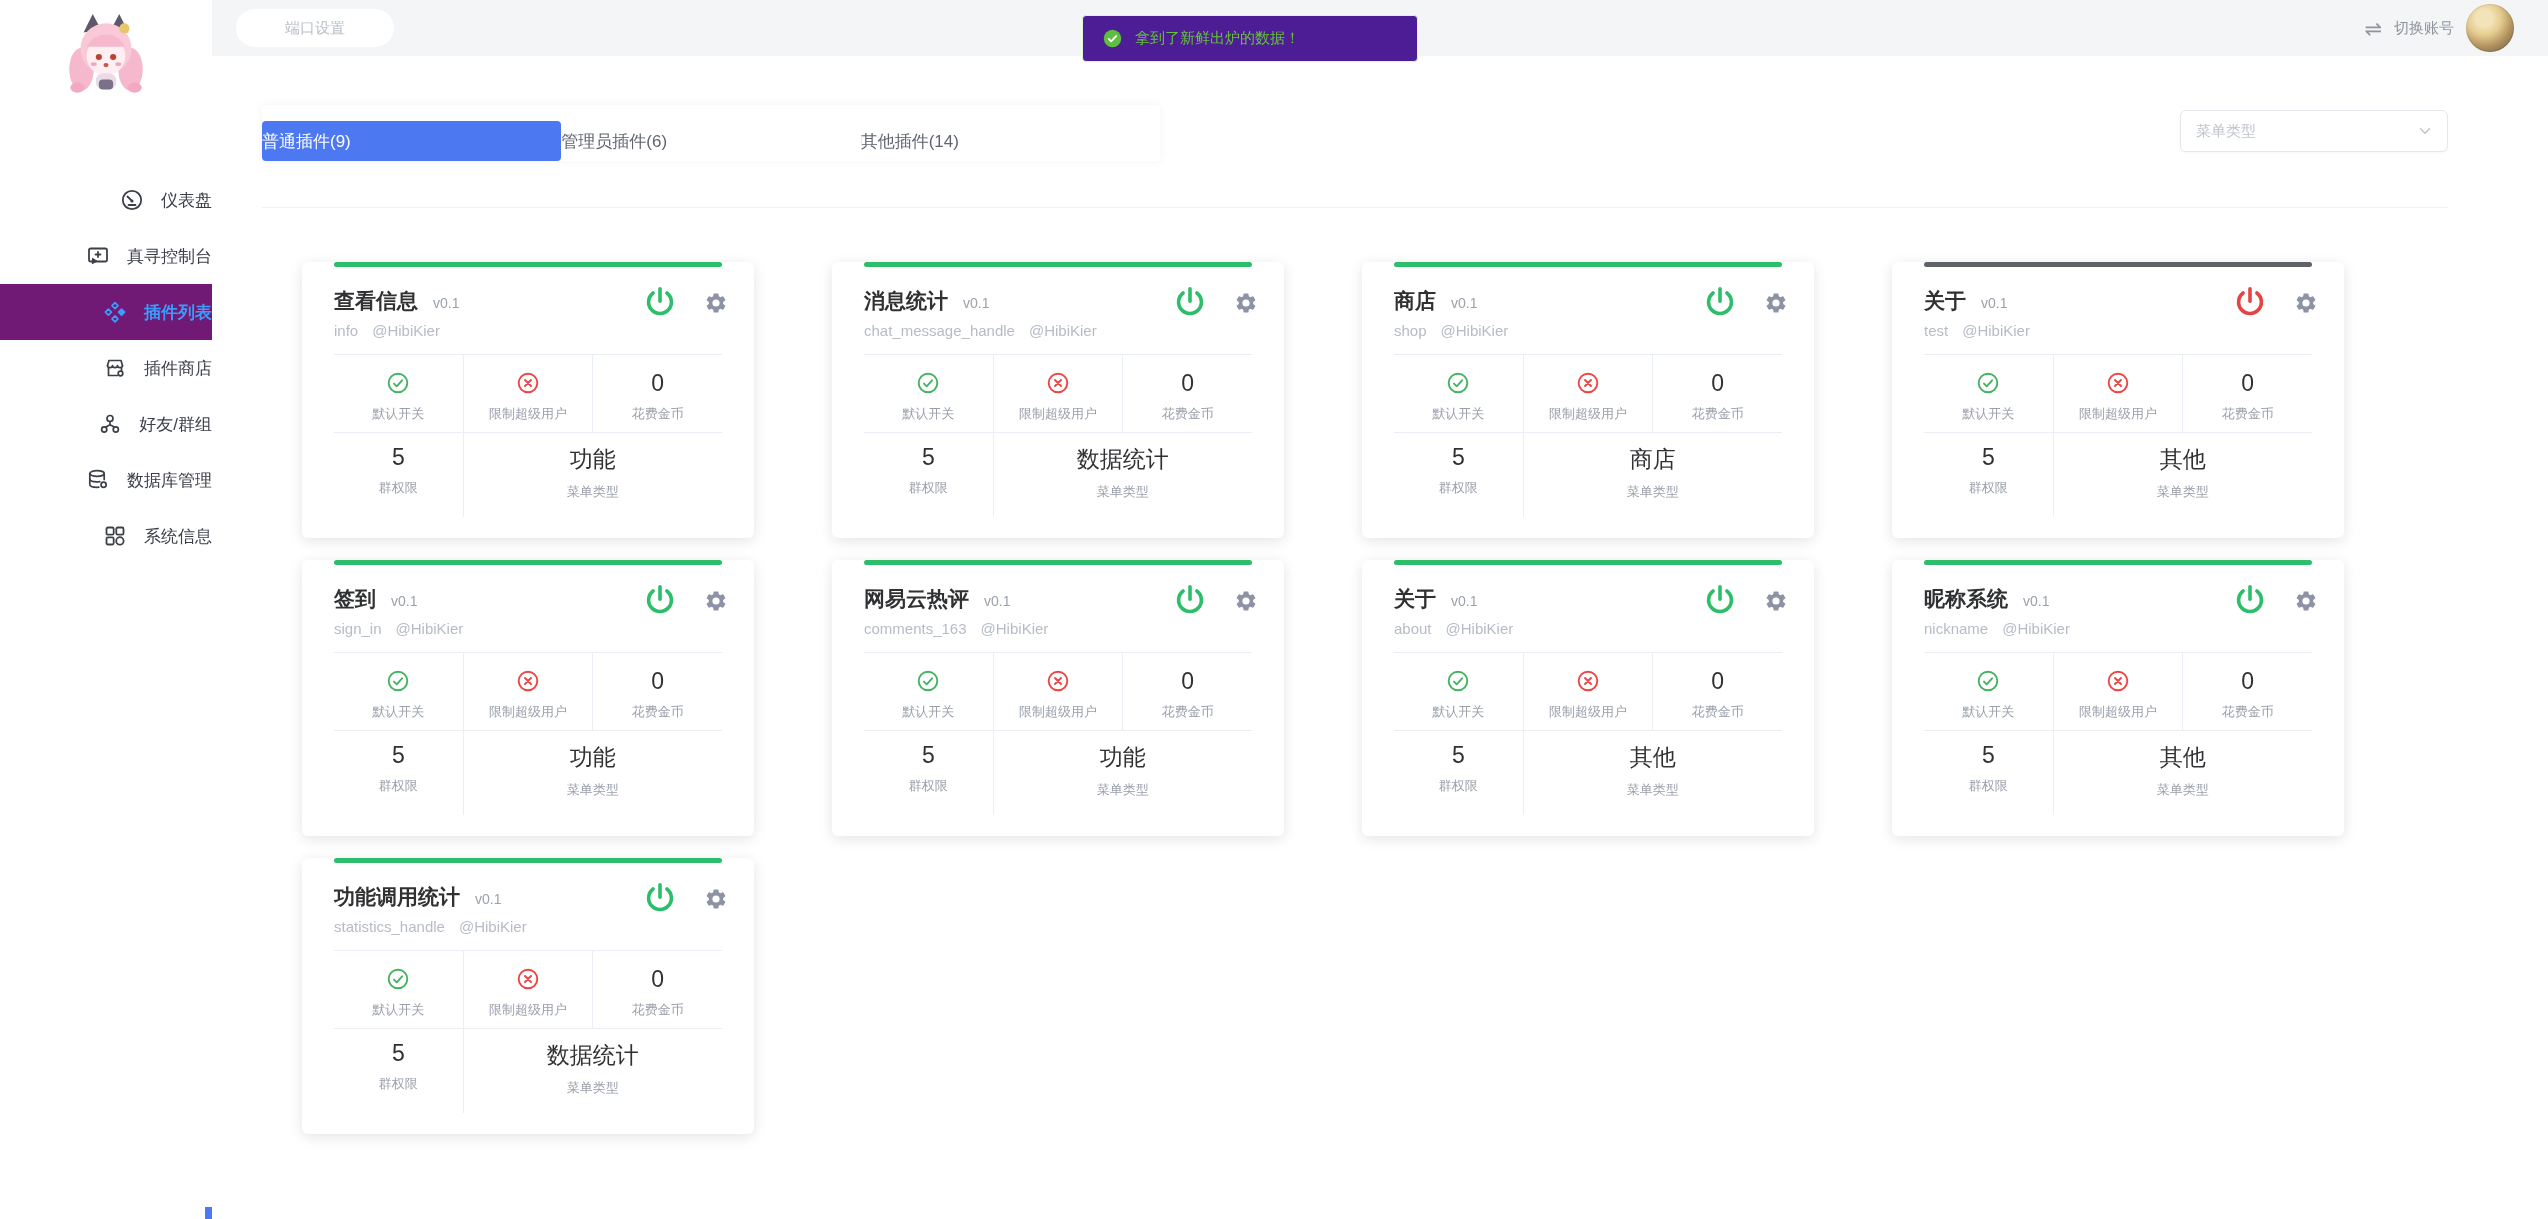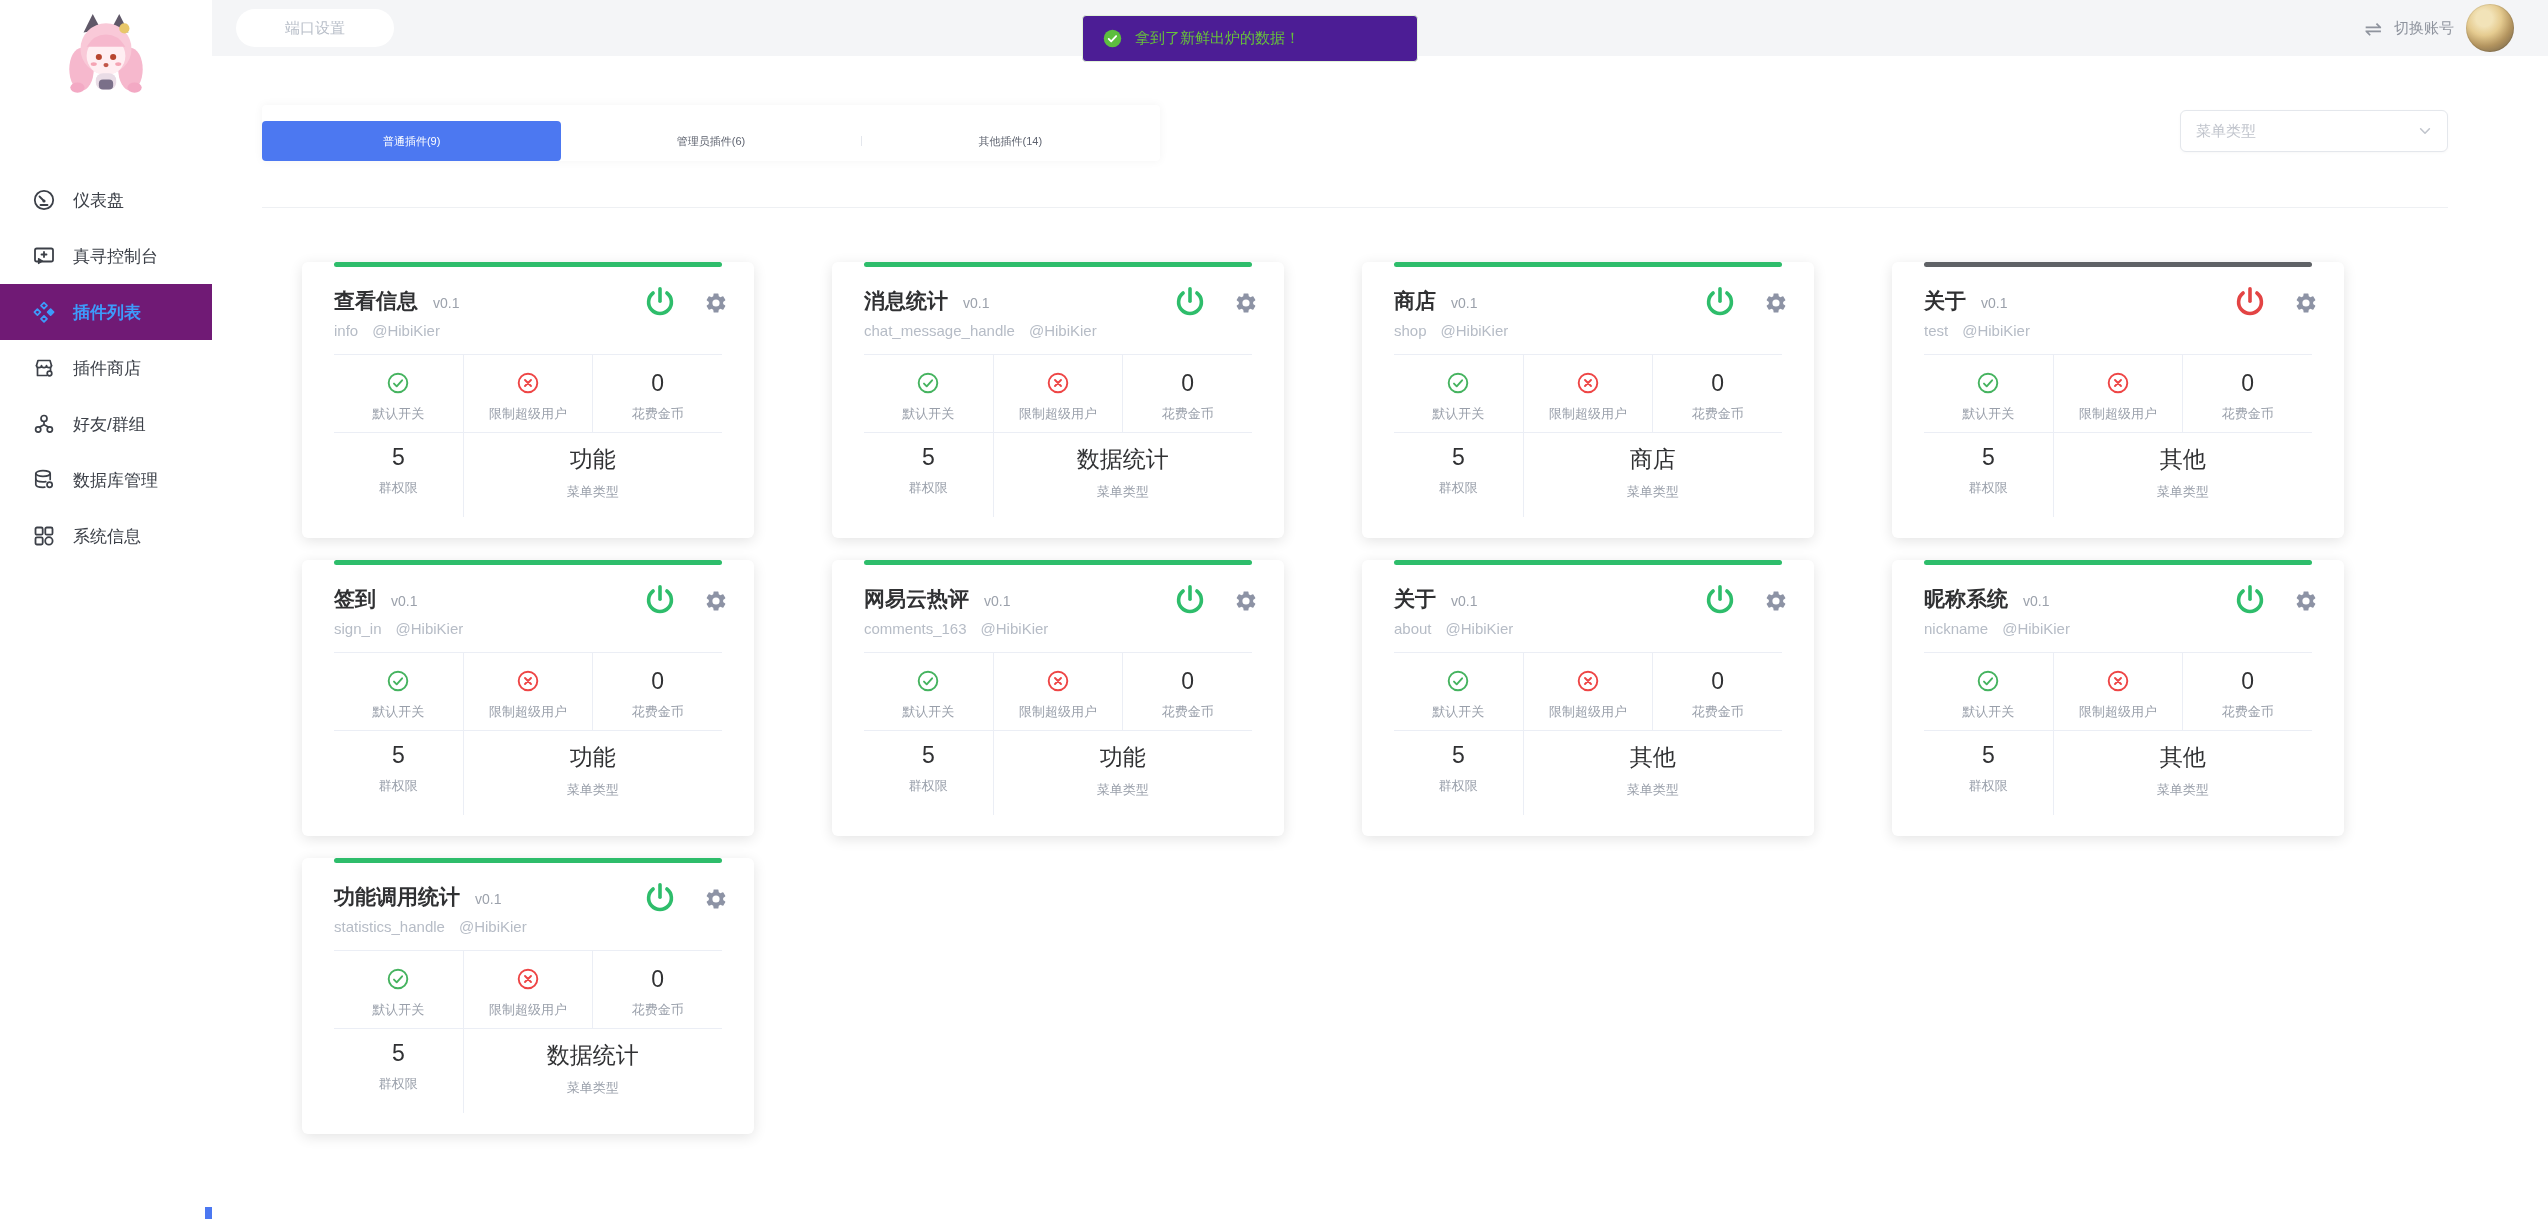--- a/index.html
+++ b/index.html
@@ -4,21 +4,21 @@
 <style>
   * { margin:0; padding:0; box-sizing:border-box; }
   html,body { width:2548px; height:1219px; font-family:"Liberation Sans",sans-serif; background:#fff; overflow:hidden; }
   body { position:relative; }
   :root { --green:#2ebd6b; --red:#e34444; --blue:#4c78f1; --side-blue:#3d9bfb; }
 
   
   .sidebar { position:absolute; left:0; top:0; width:212px; height:100%; background:#fff; z-index:5; }
   .logo { display:block; margin:8px auto 0; width:112px; height:102px; }
   .menu { margin-top:62px; }
-  .menu-item { height:56px; display:flex; align-items:center; padding-left:32px; gap:17px; font-size:17px; color:#3c4048; cursor:pointer; }
+  .menu-item { height:56px; display:flex; align-items:center; padding-left:32px; gap:17px; font-size:17px; color:#3c4048; cursor:pointer;justify-content:flex-end; }
   .menu-item .mi-icon { width:24px; height:24px; color:#3c4048; flex:0 0 24px; }
   .menu-item .mi-icon svg { width:24px; height:24px; display:block; }
   .menu-item.active { background:#701a75; color:var(--side-blue); font-weight:bold; }
   .menu-item.active .mi-icon { color:var(--side-blue); }
   .sb-thumb { position:absolute; right:0; bottom:0; width:7px; height:12px; background:var(--blue); }
 
   
   .main { position:absolute; left:212px; top:0; right:0; bottom:0; background:#fff; }
   .topbar { position:absolute; left:0; top:0; right:0; height:56px; background:#f4f5f7; }
   .port-btn { position:absolute; left:24px; top:9px; width:158px; height:38px; background:#fff; border-radius:19px;
@@ -29,21 +29,21 @@
   .account { position:absolute; right:34px; top:0; height:56px; display:flex; align-items:center; gap:12px; }
   .swap-glyph { font-size:21px; color:#8f949e; line-height:1; }
   .account-label { font-size:15px; color:#8f949e; cursor:pointer; }
   .avatar { width:48px; height:48px; border-radius:50%; cursor:pointer;
             background:radial-gradient(circle at 38% 30%, #f2e3b8 0 18%, #e5cb90 38%, #b3945f 62%, #5c5344 100%);
             box-shadow:inset 0 0 0 1px rgba(0,0,0,.08); }
 
   
   .tabs { position:absolute; left:50px; top:105px; width:898px; height:56px; background:#fff; border-radius:4px;
           box-shadow:0 0 10px rgba(0,0,0,.05); display:flex; }
-  .tab { flex:1; display:flex; align-items:center; justify-content:center; font-size:11px; color:#5f6470; cursor:pointer; position:relative;margin-top:16px; }
+  .tab { flex:1; display:flex; align-items:center; font-size:17px; color:#5f6470; cursor:pointer; position:relative;margin-top:16px; }
   .tab + .tab::before { content:''; position:absolute; left:0; top:15px; bottom:15px; width:1px; background:#e4e7ed; }
   .tab.active { background:var(--blue); color:#fff; border-radius:4px; }
   .tab.active + .tab::before { display:none; }
   .filter-select { position:absolute; right:100px; top:110px; width:268px; height:42px; background:#fff; border:1px solid #e4e7ec;
                    border-radius:6px; display:flex; align-items:center; justify-content:space-between; padding:0 15px;
                    font-size:15px; color:#c0c4cc; cursor:pointer; box-shadow:0 1px 3px rgba(0,0,0,.03); }
   .filter-select svg { width:14px; height:14px; color:#c0c4cc; }
   .content-divider { position:absolute; left:50px; right:100px; top:207px; height:1px; background:#eef0f3; }
 
   

